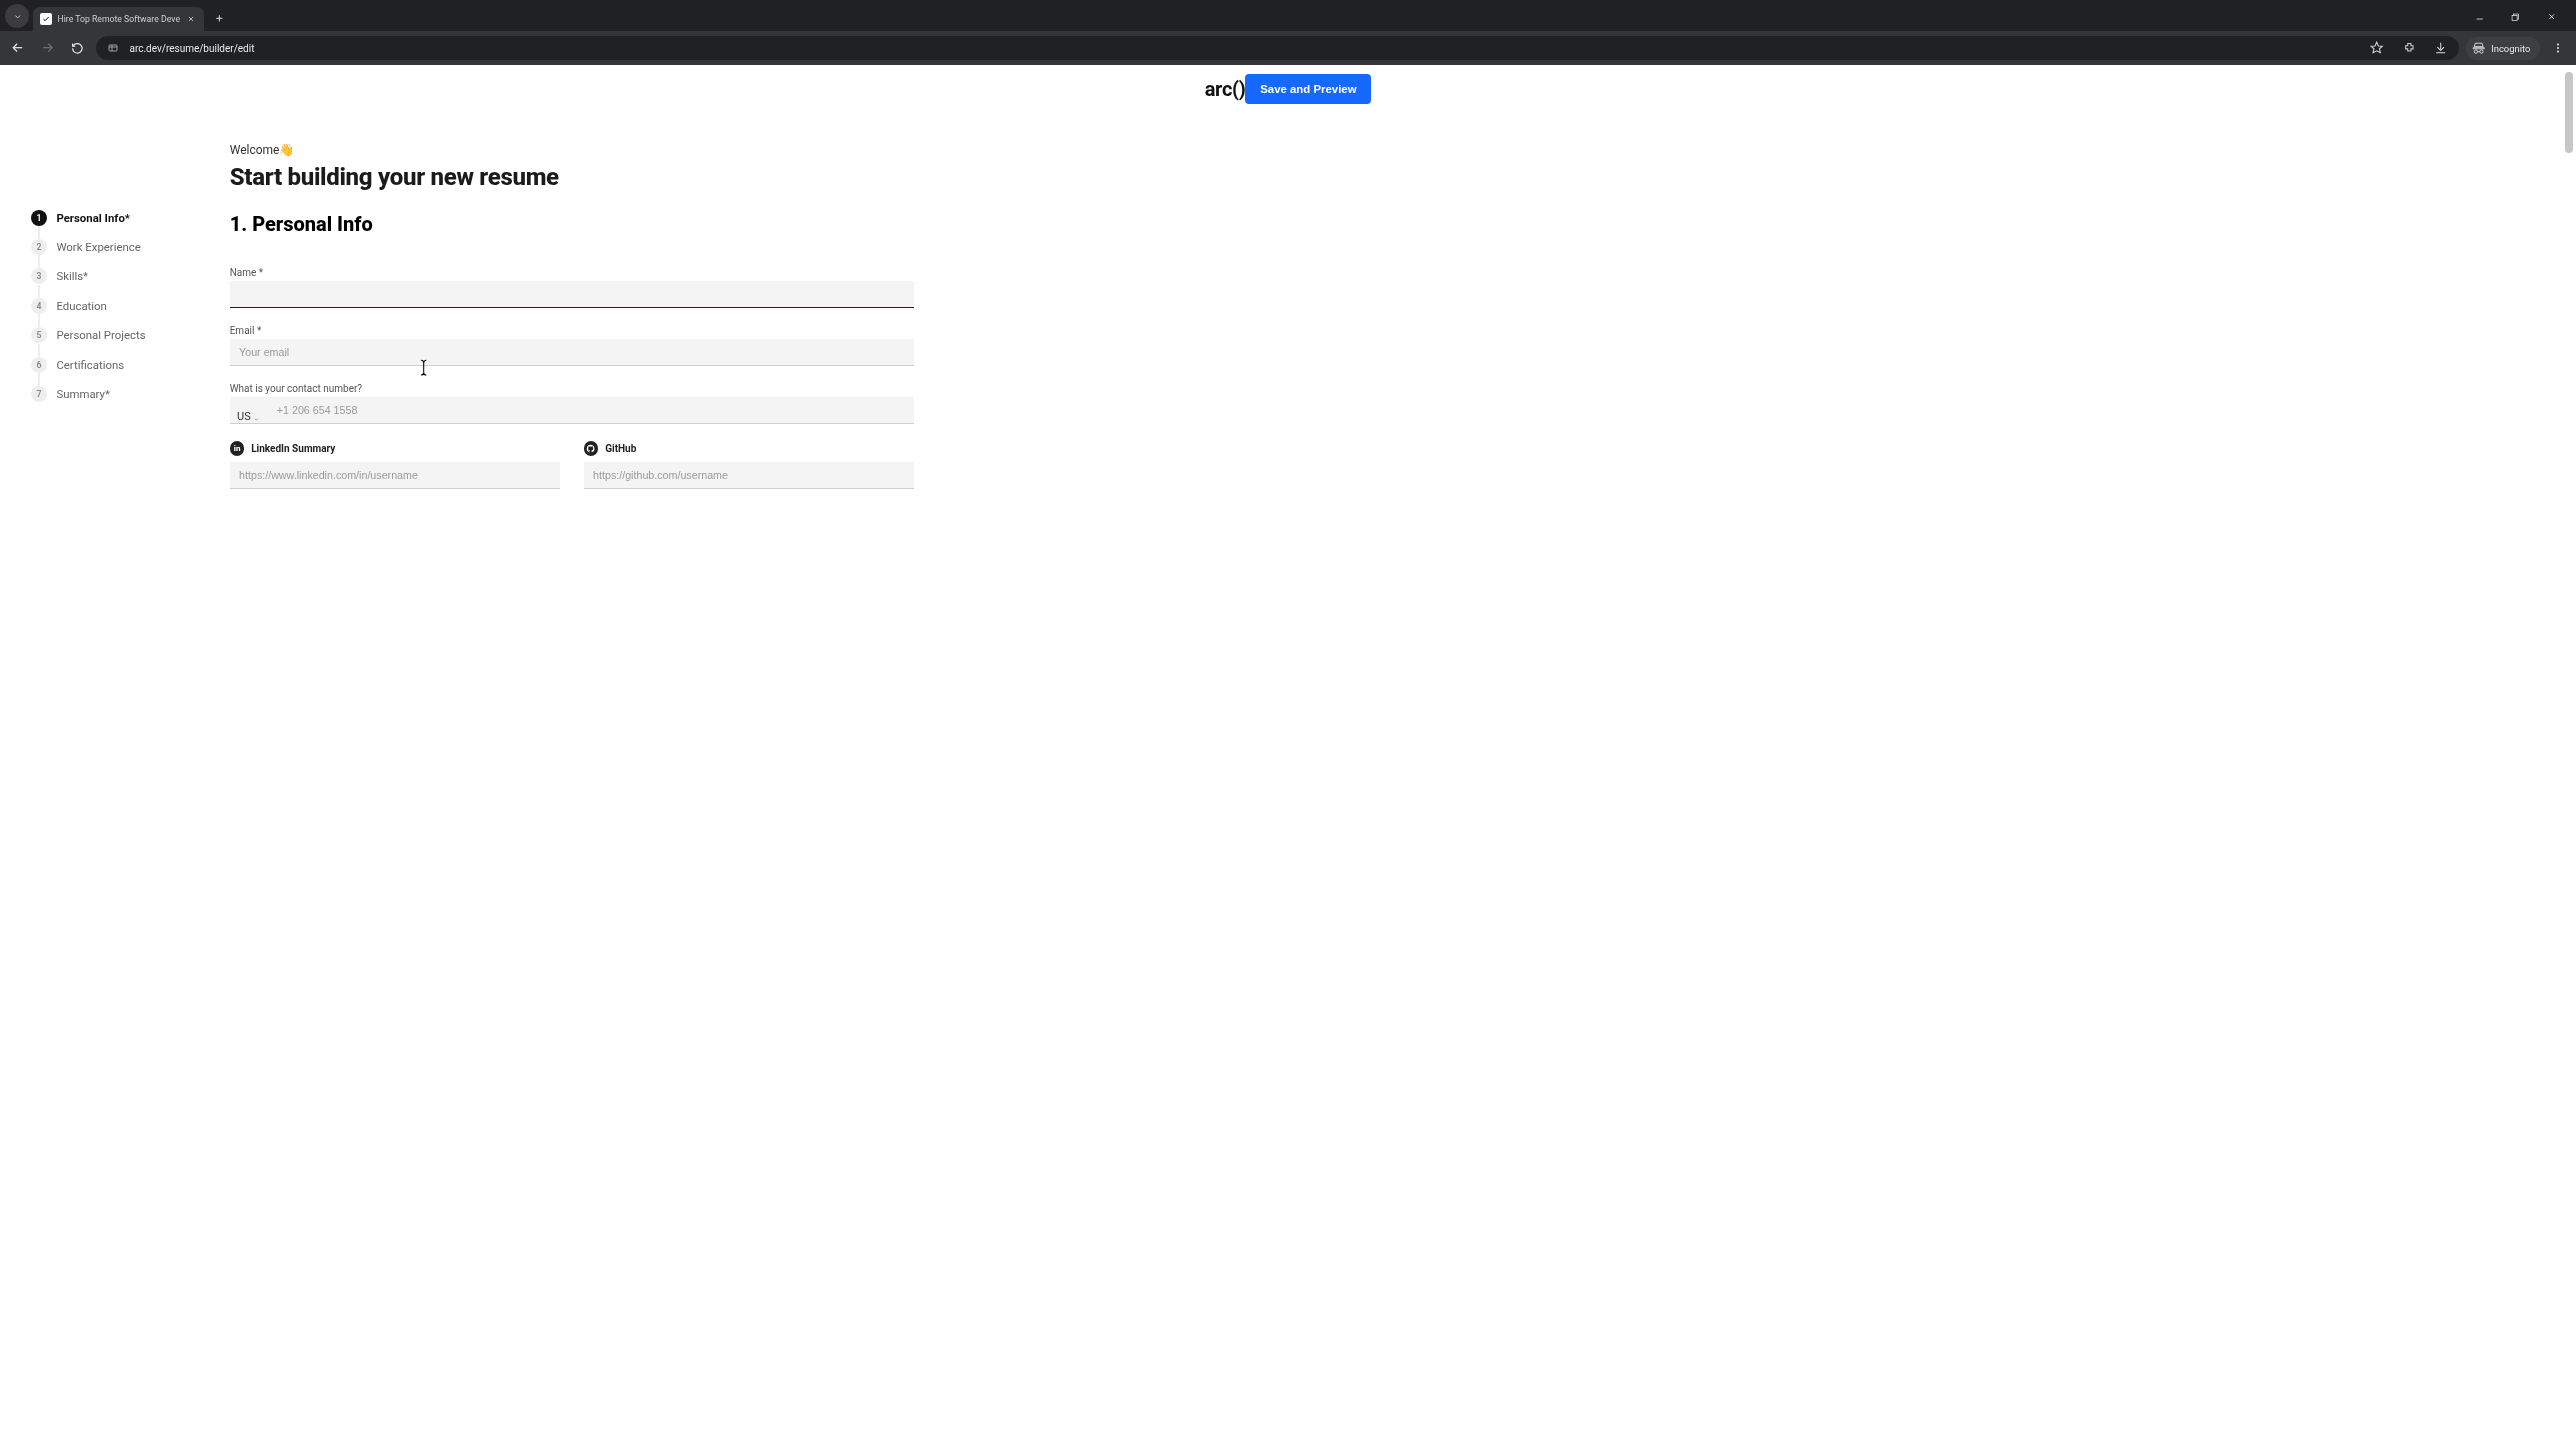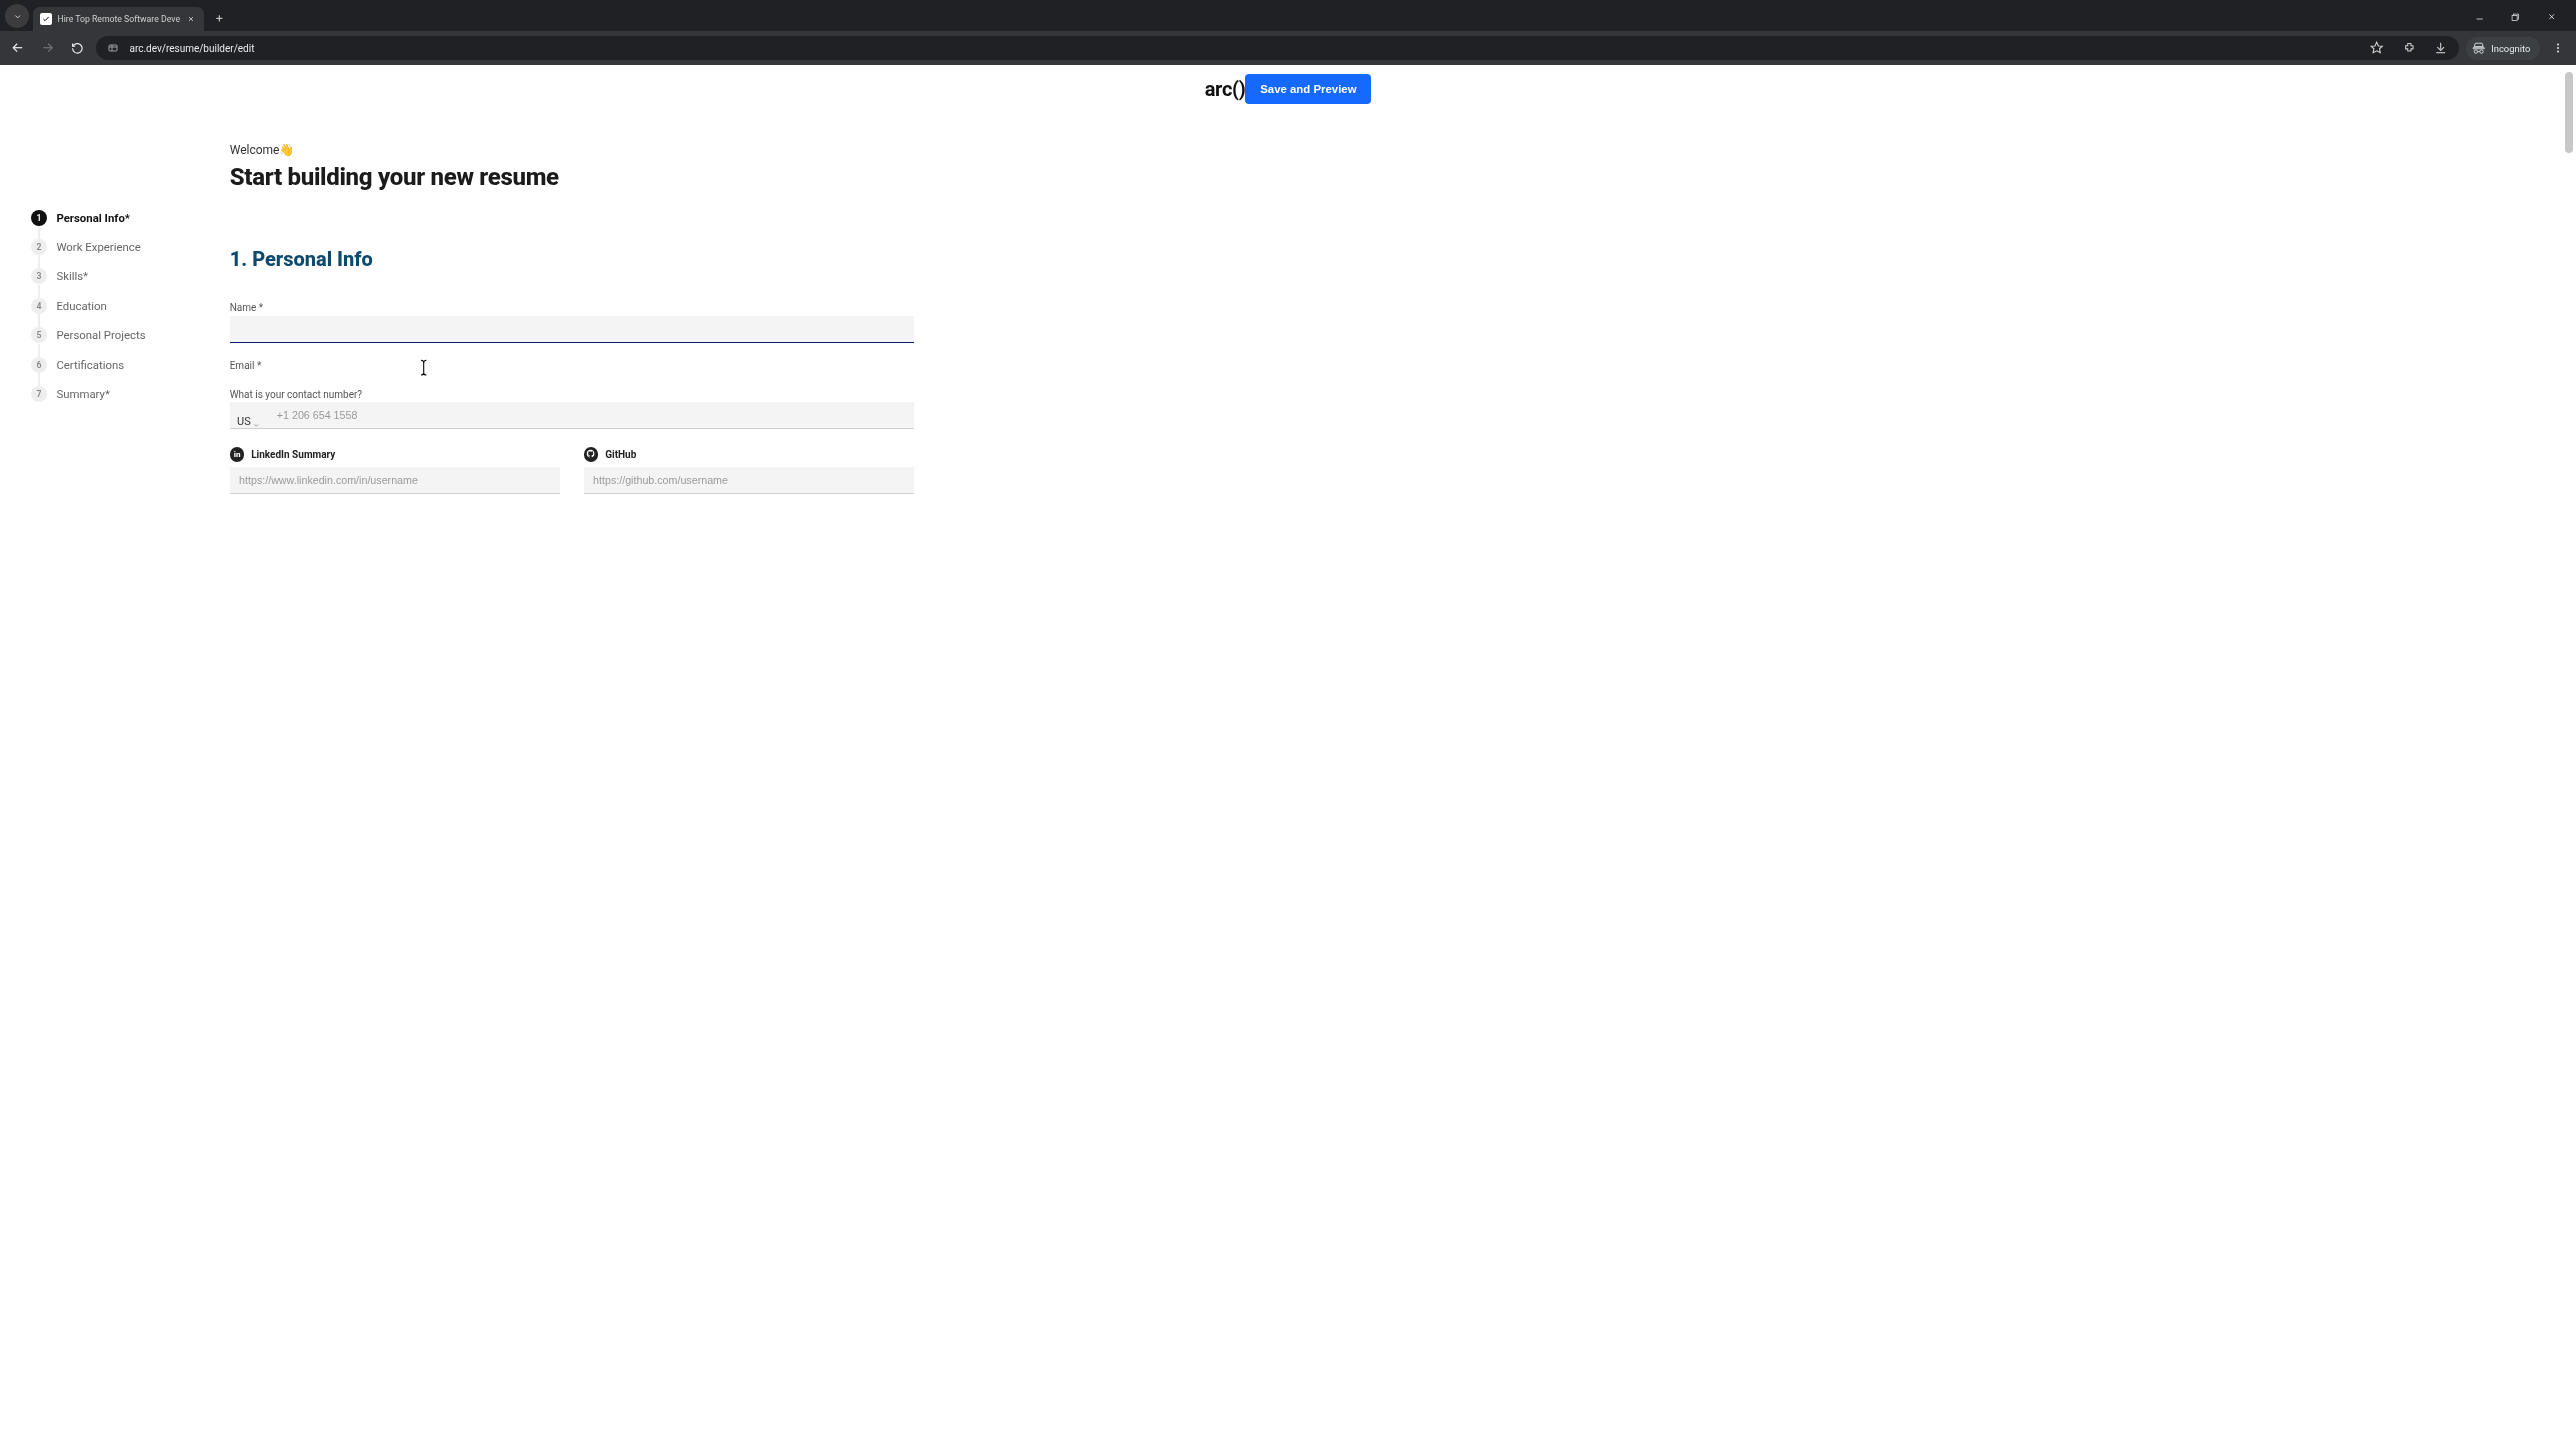--- a/index.html
+++ b/index.html
@@ -80,21 +80,21 @@
     display:flex; align-items:center; justify-content:center; font-size:8.7px; font-weight:600;
   }
   .step.active .num { background:#111; color:#fff; }
   .step .label { font-size: 11.4px; color:#666; }
   .step.active .label { color:#111; font-weight:700; }
   .step-line { position:absolute; left:7.4px; top:23px; width:1.3px; height:13.4px; background:#eee; }
 
   .main { flex:1; max-width: 684px; padding: 29.5px 0 0 0; margin-left: 10.7px;}
   .welcome { font-size: 12px; color:#333; display:flex; align-items:center; }
   .headline { font-size: 24px; font-weight: 800; color:#1b1b1b; margin-top: 6.7px; letter-spacing:-0.3px;}
-  .section-title { font-size: 20px; font-weight:800; color:#0c4a6e; margin-top: 56px; }
+  .section-title { font-size: 20px; font-weight:800; color:#000000; margin-top: 21px; }
 
   .form { margin-top: 31px; }
   .field { margin-bottom: 17.4px; }
   .field-label { font-size: 10px; color:#555; margin-bottom: 2.7px; display:block;}
   .req { color:#555; }
   .input {
     width: 100%; height: 27px; background:#f4f4f5; border:none; border-bottom: 0.7px solid #d0d0d0;
     padding: 0 9.4px; font-size: 10.7px; color:#222; outline:none;
   }
   .input::placeholder { color:#9a9a9a; }
@@ -295,20 +295,21 @@
                 <span class="req">*</span>
               </label>
               <input class="input focused" type="text" style="">
             </div>
 
             <div class="field">
               <label class="field-label">
                 <span>Email</span>
                 <span class="req">*</span>
               </label>
+              <input class="input" type="text" placeholder="Your email" style="">
             </div>
 
 
             <div class="field">
               <label class="field-label">What is your contact number?</label>
               <div class="phone-row">
                 <div class="cc-select">
                   <span>US</span>
                   <svg width="6.7" height="6.7" viewBox="0 0 24 24" fill="none" stroke="#888" stroke-width="3">
                       <polyline points="6 9 12 15 18 9"></polyline>

